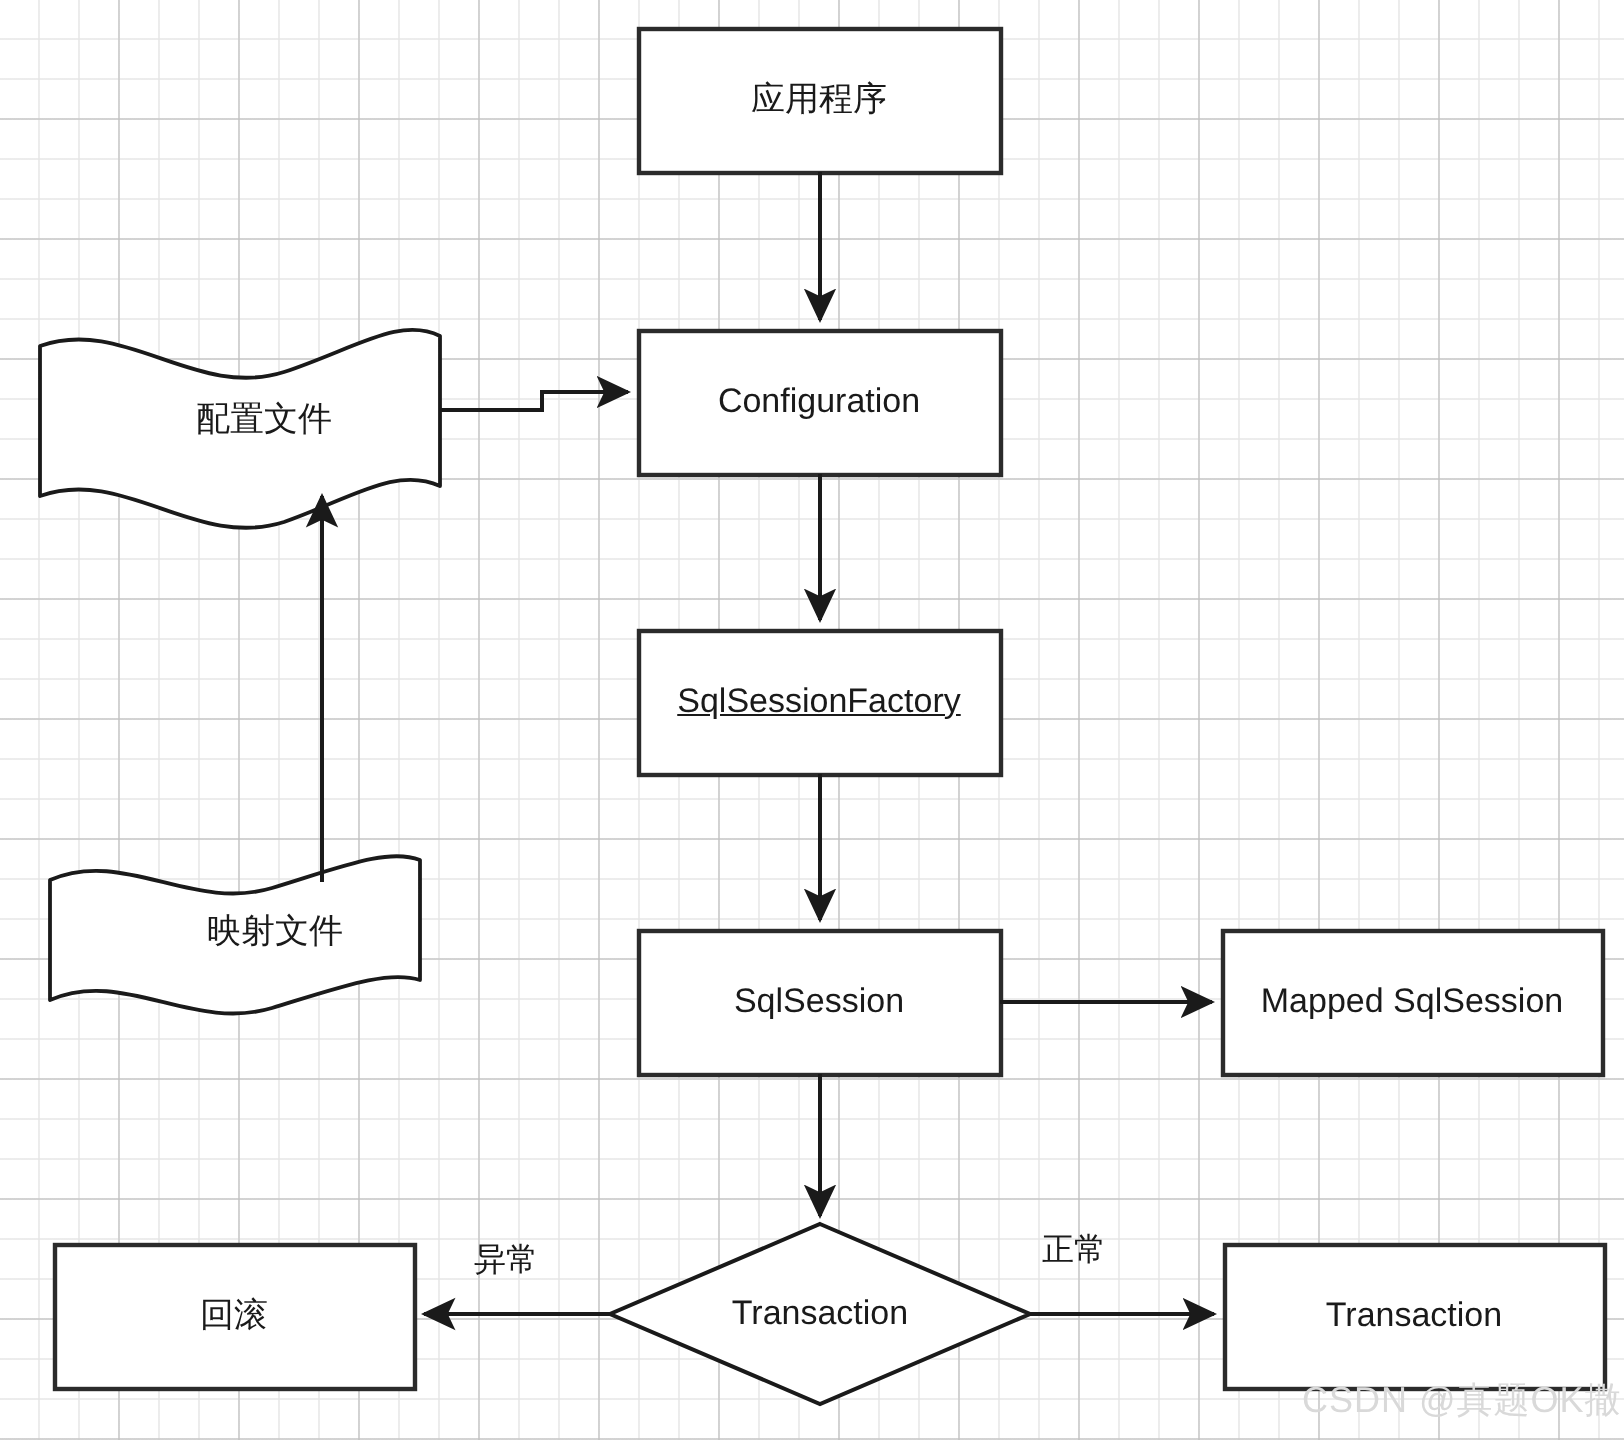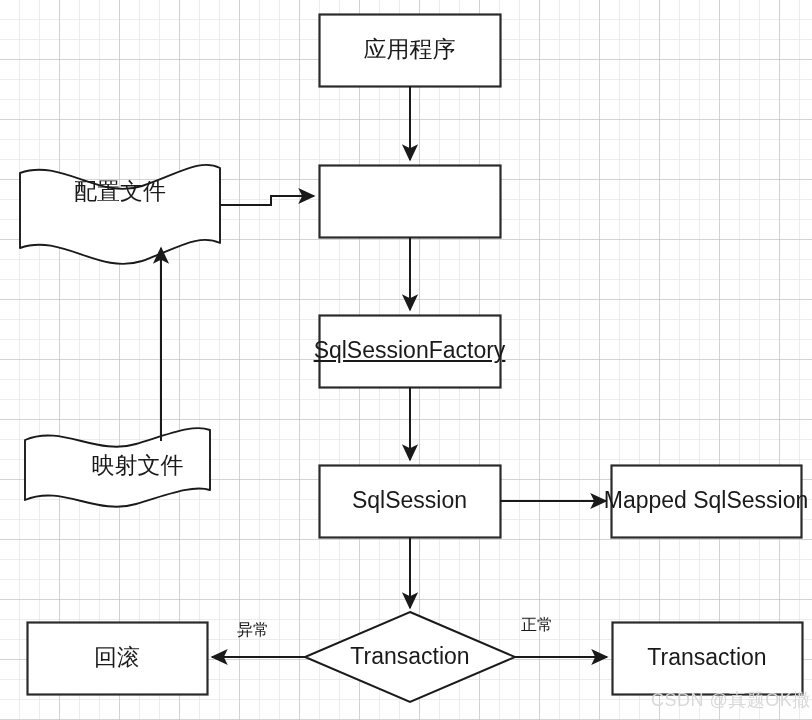--- a/index.html
+++ b/index.html
@@ -34,21 +34,21 @@
     height: 720px;
   }
   .node-label {
     position: absolute;
     display: flex;
     align-items: center;
     justify-content: center;
     text-align: center;
     color: #1a1a1a;
     font-family: "Liberation Sans", "DejaVu Sans", sans-serif;
-    font-size: 23px;
+    font-size: 17px;
     line-height: 1.2;
     white-space: nowrap;
     pointer-events: none;
   }
   .edge-label {
     position: absolute;
     color: #1a1a1a;
     font-family: "Liberation Sans", "DejaVu Sans", sans-serif;
     font-size: 16px;
     white-space: nowrap;
@@ -122,28 +122,29 @@
 
     <line x1="410" y1="537" x2="410" y2="608" stroke="#1a1a1a" stroke-width="2" marker-end="url(#arrowFilled)"></line>
 
     <line x1="305" y1="657" x2="212" y2="657" stroke="#1a1a1a" stroke-width="2" marker-end="url(#arrowFilled)"></line>
 
     <line x1="515" y1="657" x2="607" y2="657" stroke="#1a1a1a" stroke-width="2" marker-end="url(#arrowFilled)"></line>
   </svg>
 
   <div class="node-label" style="left:319px; top:14px; width:181px; height:72px;">应用程序</div>
 
+  <div class="node-label" style="left:319px; top:165px; width:181px; height:72px;">Configuration</div>
 
   <div class="node-label" style="left:319px; top:315px; width:181px; height:72px;text-decoration:underline;">SqlSessionFactory</div>
 
   <div class="node-label" style="left:319px; top:465px; width:181px; height:72px;">SqlSession</div>
 
   <div class="node-label" style="left:611px; top:465px; width:190px; height:72px;">Mapped SqlSession</div>
 
-  <div class="node-label" style="left:20px; top:156px; width:200px; height:72px;">配置文件</div>
+  <div class="node-label" style="left:20px; top:174px; width:200px; height:72px;padding-left:12px;">配置文件</div>
 
   <div class="node-label" style="left:25px; top:430px; width:185px; height:72px;margin-left:20px;">映射文件</div>
 
   <div class="node-label" style="left:305px; top:612px; width:210px; height:90px;">Transaction</div>
 
   <div class="node-label" style="left:27px; top:622px; width:180px; height:72px;">回滚</div>
 
   <div class="node-label" style="left:612px; top:622px; width:190px; height:72px;">Transaction</div>
 
   <div class="edge-label" style="left:237px; top:620px;font-family:Liberation Serif, serif;">异常</div>

